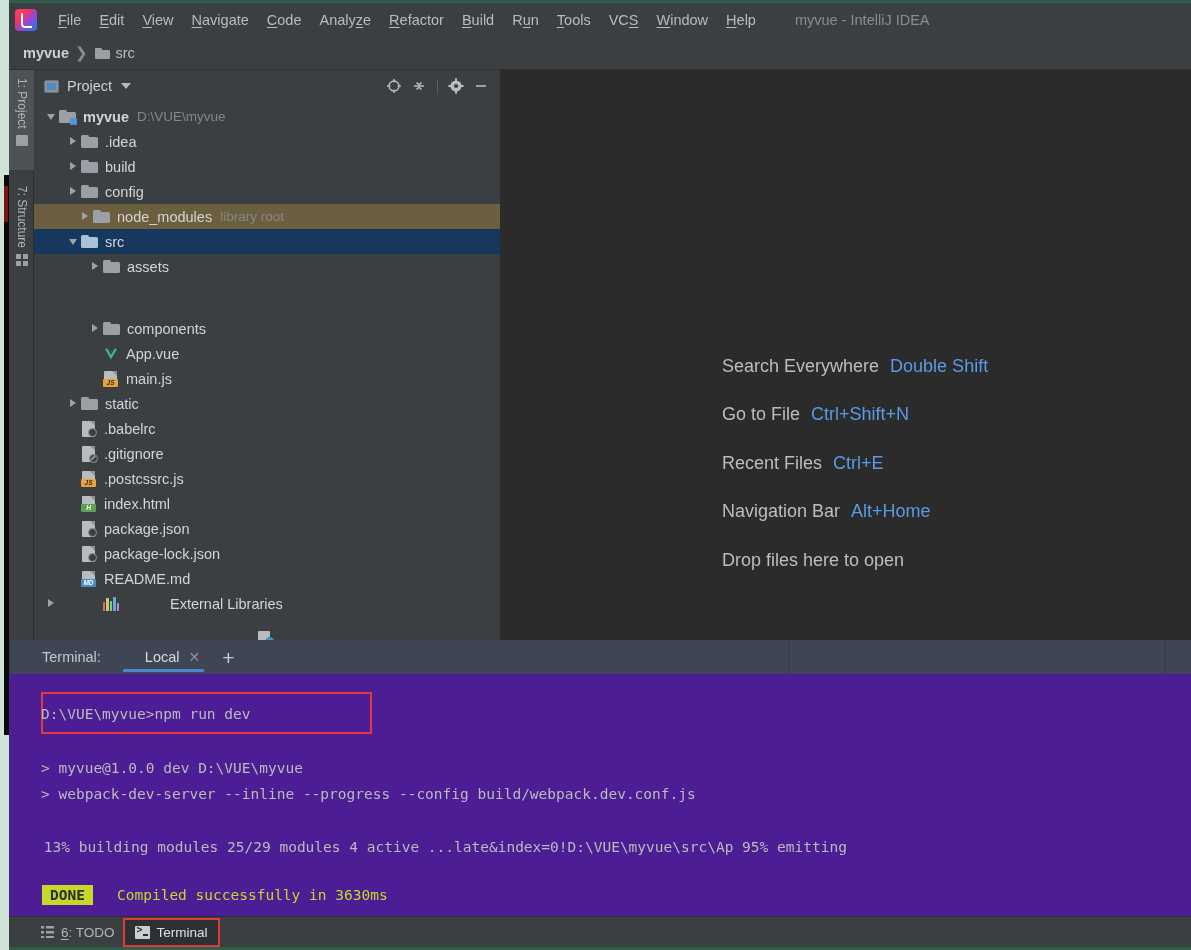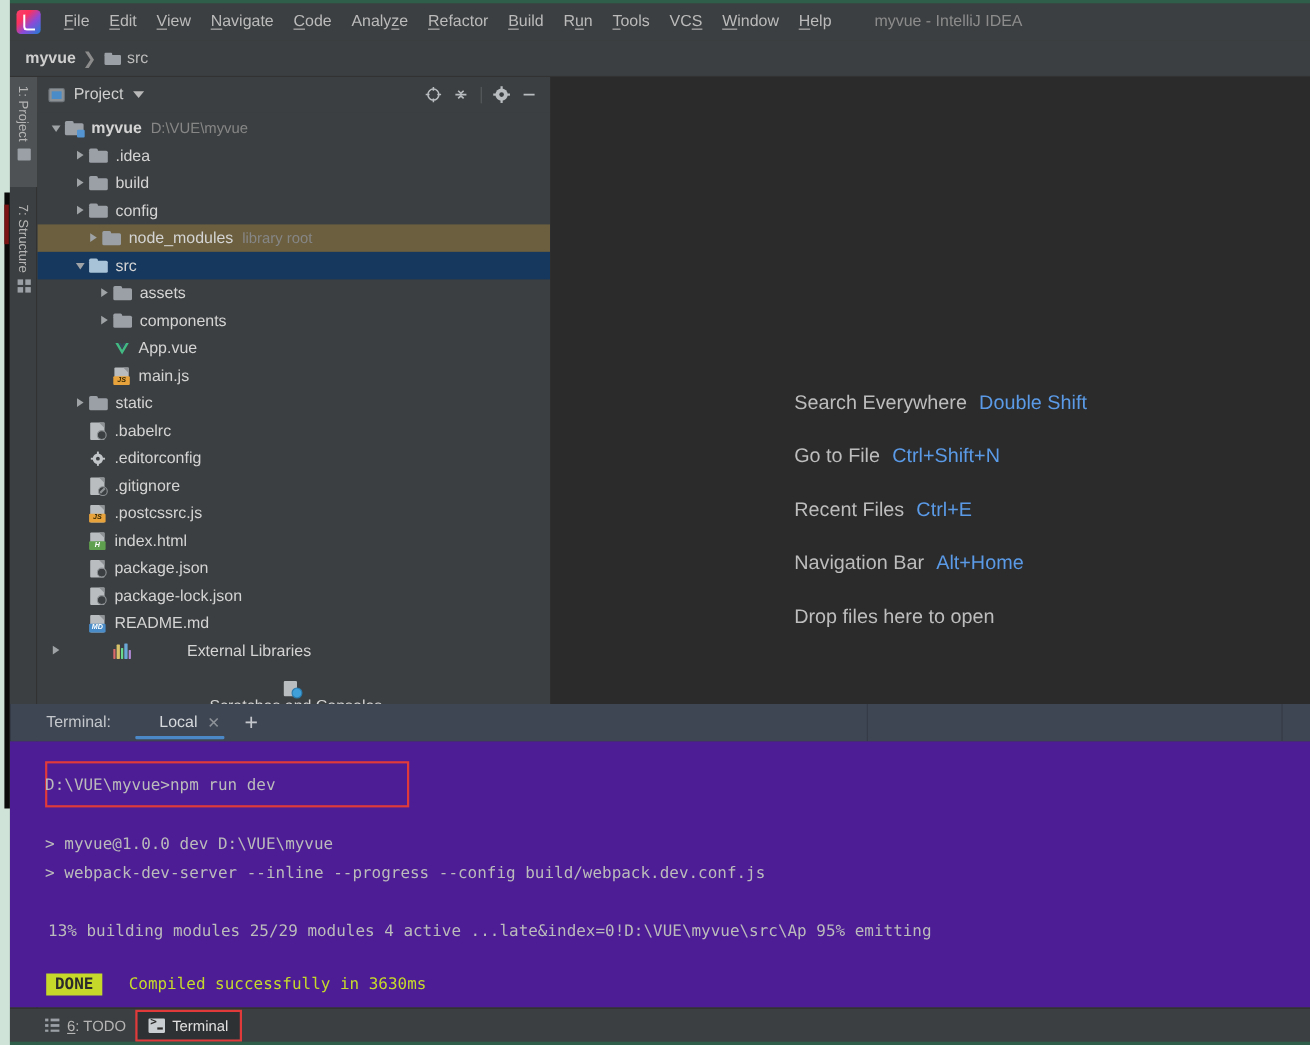--- a/index.html
+++ b/index.html
@@ -476,21 +476,21 @@
         <div class="row sel" style="padding-left: 32px;">
           <span class="arrow down"></span>
           <span class="folder src"></span>
           <span>src</span>
         </div>
         <div class="row" style="padding-left: 54px;">
           <span class="arrow right"></span>
           <span class="folder"></span>
           <span>assets</span>
         </div>
-        <div class="row" style="padding-left: 54px;">
+        <div class="row" style="padding-left: 54px; margin-top: 37px;">
           <span class="arrow right"></span>
           <span class="folder"></span>
           <span>components</span>
         </div>
         <div class="row" style="padding-left: 54px;">
           <span class="arrow "></span>
           <span class="file-ico">
             <svg class="vue-ico" viewBox="0 0 16 16">
               <path d="M1 2 L8 14 L15 2 L12 2 L8 9 L4 2 Z" fill="#42b883"></path>
               <path d="M4.4 2 L8 8 L11.6 2 L9.6 2 L8 4.7 L6.4 2 Z" fill="#35495e"></path>
@@ -511,34 +511,20 @@
           <span class="folder"></span>
           <span>static</span>
         </div>
         <div class="row" style="padding-left: 32px;">
           <span class="arrow "></span>
           <span class="file-ico">
             <i class="doc"></i>
             <i class="json-ico"></i>
           </span>
           <span>.babelrc</span>
-        </div>
-        <div class="row" style="padding-left: 32px;">
-          <span class="arrow "></span>
-          <span class="file-ico">
-            <svg class="gear-ico" viewBox="0 0 16 16">
-              <circle cx="8" cy="8" r="5.4" fill="#c2c6c9"></circle>
-              <circle cx="8" cy="8" r="2" fill="#3c3f41"></circle>
-              <rect x="7" y="0.6" width="2" height="3" fill="#c2c6c9"></rect>
-              <rect x="7" y="12.4" width="2" height="3" fill="#c2c6c9"></rect>
-              <rect x="0.6" y="7" width="3" height="2" fill="#c2c6c9"></rect>
-              <rect x="12.4" y="7" width="3" height="2" fill="#c2c6c9"></rect>
-            </svg>
-          </span>
-          <span>.editorconfig</span>
         </div>
         <div class="row" style="padding-left: 32px;">
           <span class="arrow "></span>
           <span class="file-ico">
             <i class="doc"></i>
             <i class="ban-ico"></i>
           </span>
           <span>.gitignore</span>
         </div>
         <div class="row" style="padding-left: 32px;">

